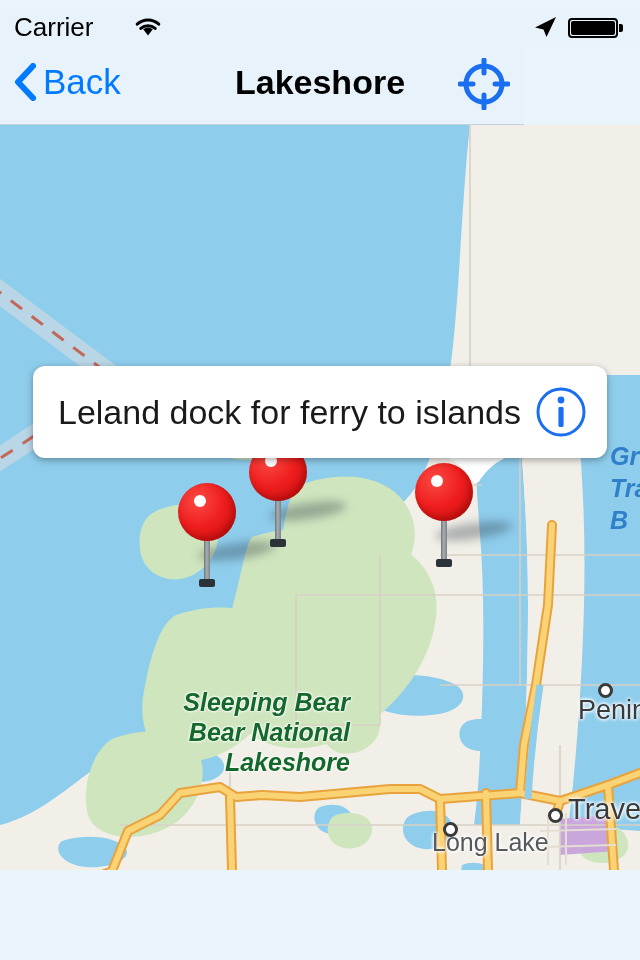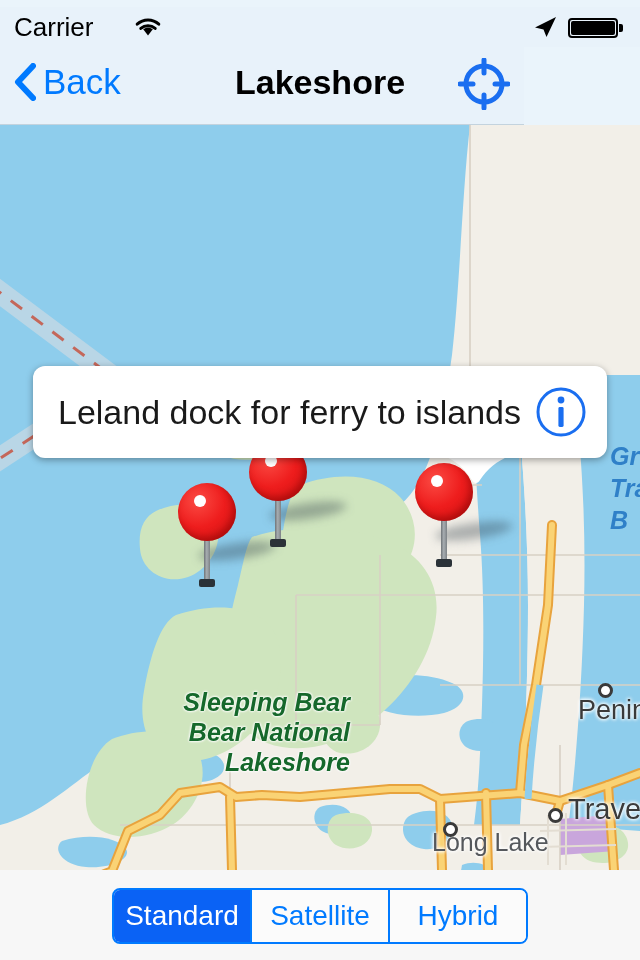--- a/index.html
+++ b/index.html
@@ -543,21 +543,14 @@
         <svg id="callout-info-button" viewBox="0 0 52 52">
           <circle cx="26" cy="26" r="23" stroke="#1a6ef0" stroke-width="3" fill="#fff"></circle>
           <circle cx="26" cy="14" r="3.4" fill="#1a6ef0"></circle>
           <rect x="23.4" y="21" width="5.2" height="20" rx="1.4" fill="#1a6ef0"></rect>
         </svg>
       </div>
     </div>
 
   </div>
 
-  <div id="bottom-bar">
-    <div id="map-type-segmented">
-      <div class="segment selected">Standard</div>
-      <div class="segment">Satellite</div>
-      <div class="segment">Hybrid</div>
-    </div>
-  </div>
 
 </div>
 
 </body></html>

